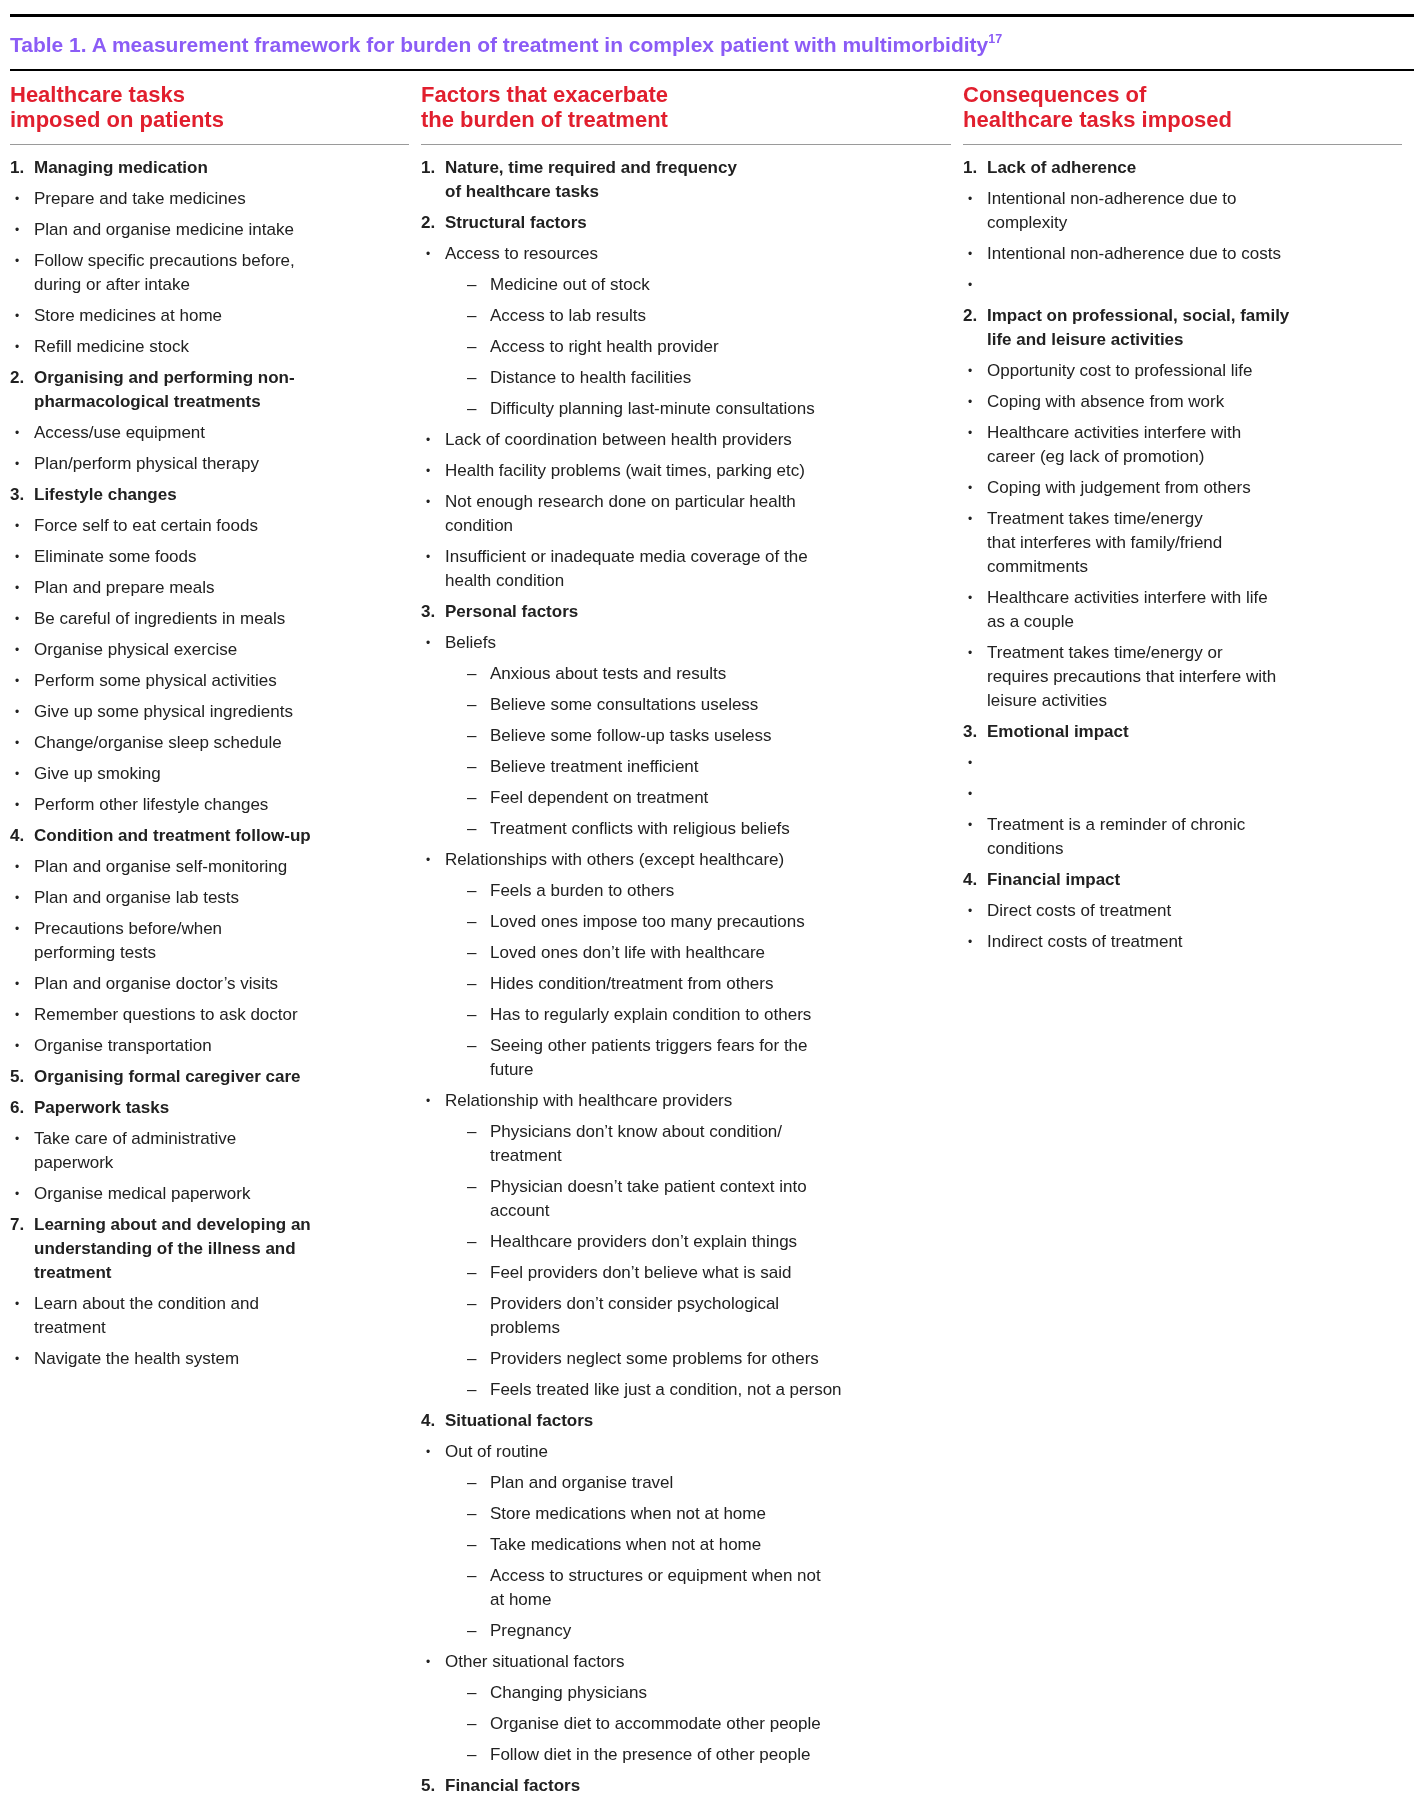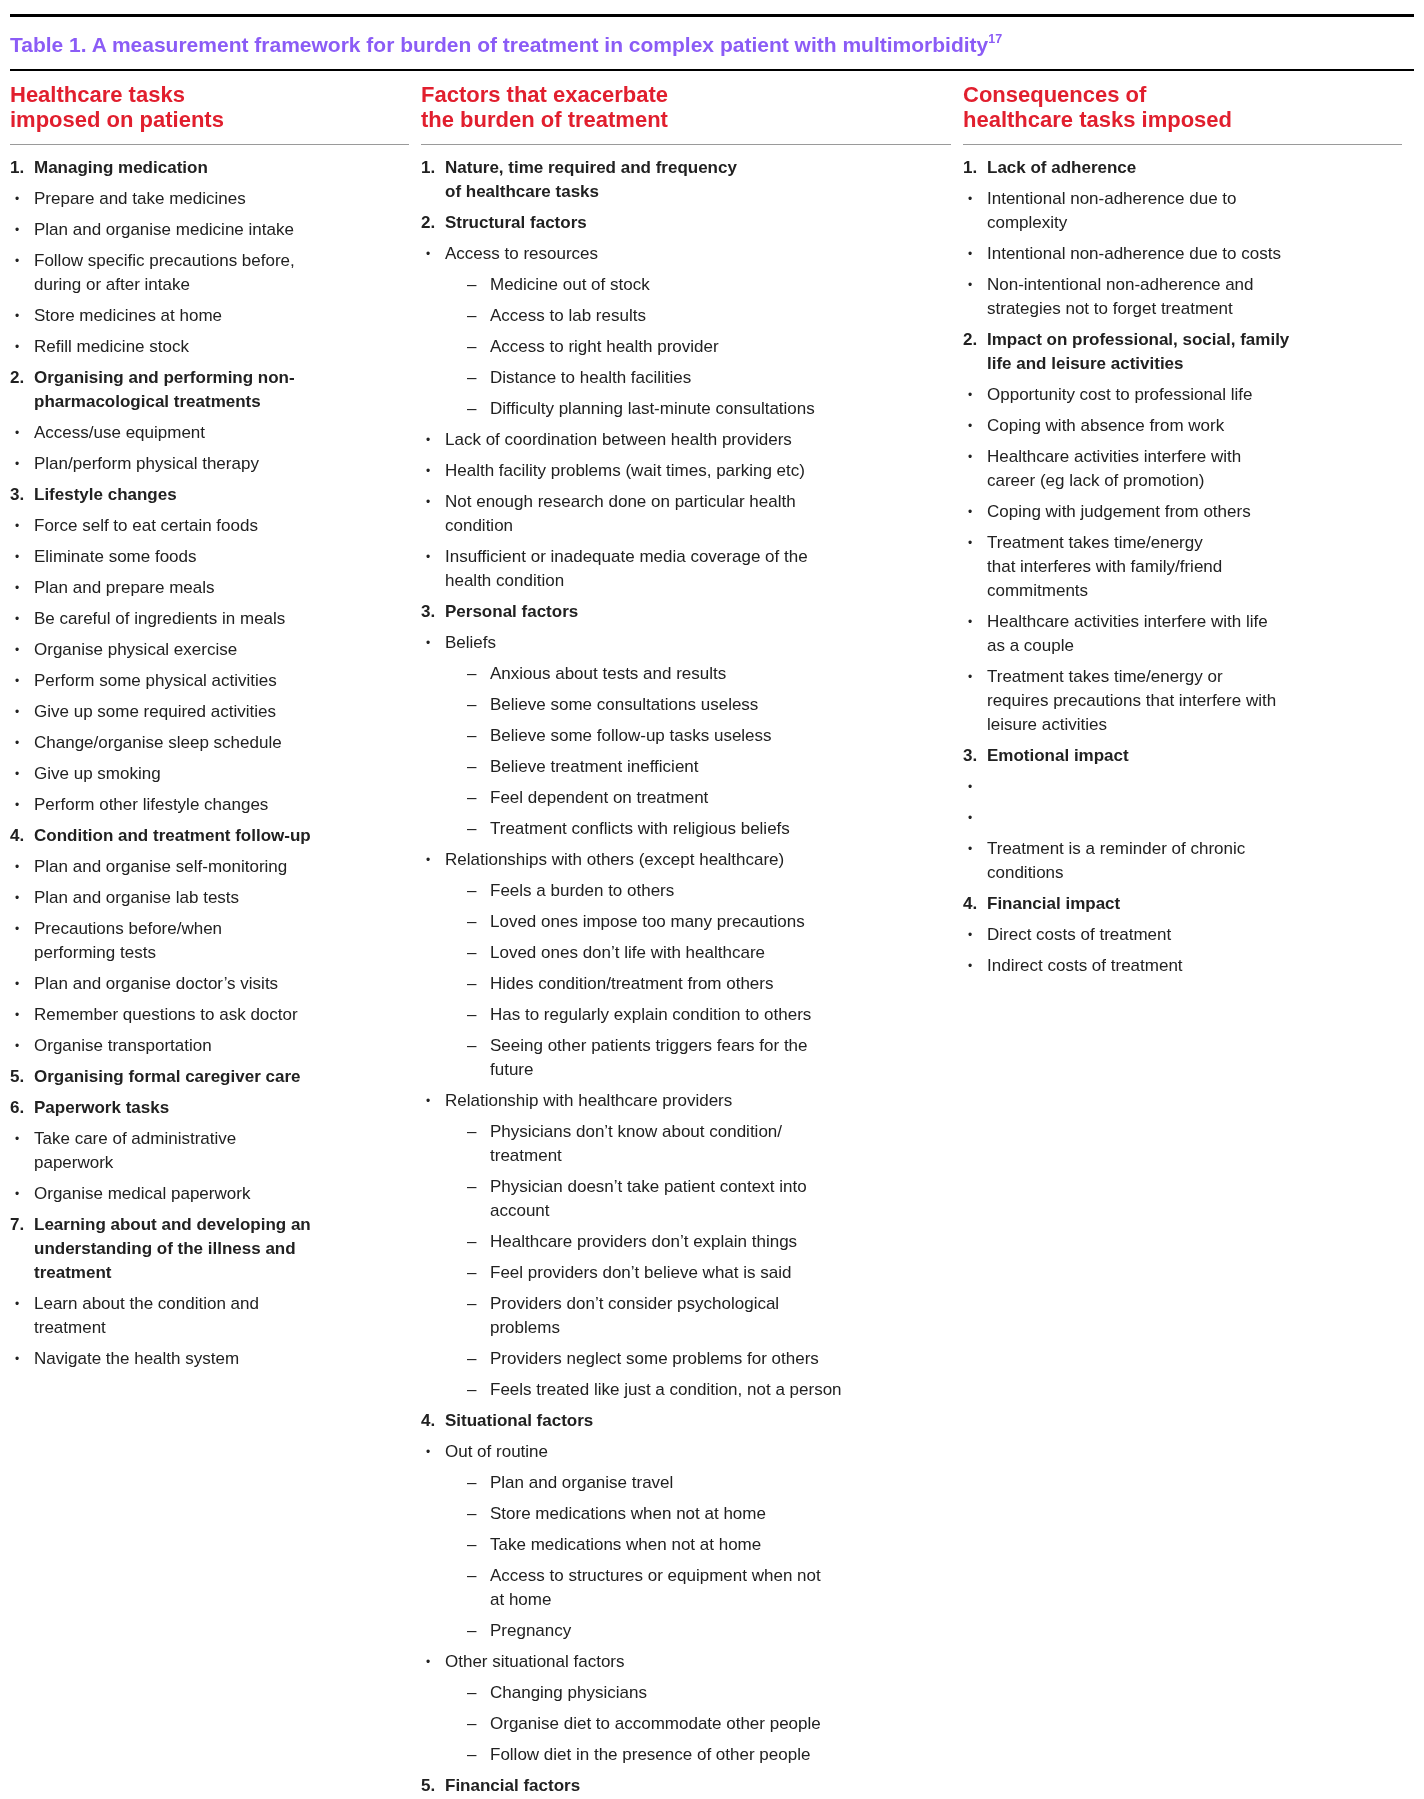--- a/index.html
+++ b/index.html
@@ -120,21 +120,21 @@
         <div class="item lvl-bullet">
           <span class="marker">•</span>
           <span class="txt">Organise physical exercise</span>
         </div>
         <div class="item lvl-bullet">
           <span class="marker">•</span>
           <span class="txt">Perform some physical activities</span>
         </div>
         <div class="item lvl-bullet">
           <span class="marker">•</span>
-          <span class="txt">Give up some required activities</span>
+          <span class="txt">Give up some physical ingredients</span>
         </div>
         <div class="item lvl-bullet">
           <span class="marker">•</span>
           <span class="txt">Change/organise sleep schedule</span>
         </div>
         <div class="item lvl-bullet">
           <span class="marker">•</span>
           <span class="txt">Give up smoking</span>
         </div>
         <div class="item lvl-bullet">
@@ -410,22 +410,20 @@
           <span class="marker">•</span>
           <span class="txt">Intentional non-adherence due to
 complexity</span>
         </div>
         <div class="item lvl-bullet">
           <span class="marker">•</span>
           <span class="txt">Intentional non-adherence due to costs</span>
         </div>
         <div class="item lvl-bullet">
           <span class="marker">•</span>
-          <span class="txt">Non-intentional non-adherence and
-strategies not to forget treatment</span>
         </div>
         <div class="item lvl-num">
           <span class="marker">2.</span>
           <span class="txt">Impact on professional, social, family
 life and leisure activities</span>
         </div>
         <div class="item lvl-bullet">
           <span class="marker">•</span>
           <span class="txt">Opportunity cost to professional life</span>
         </div>

